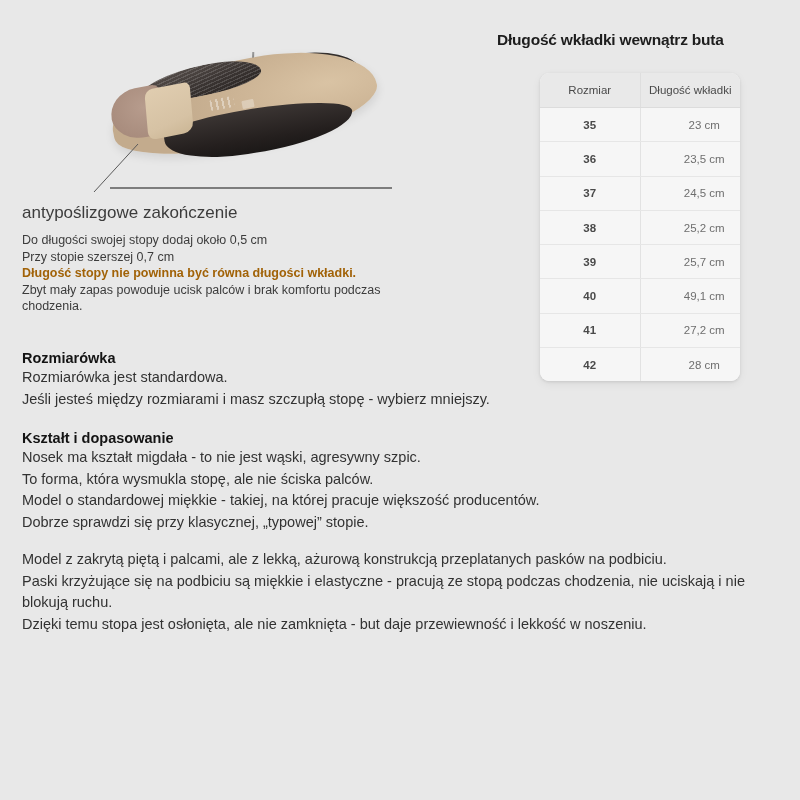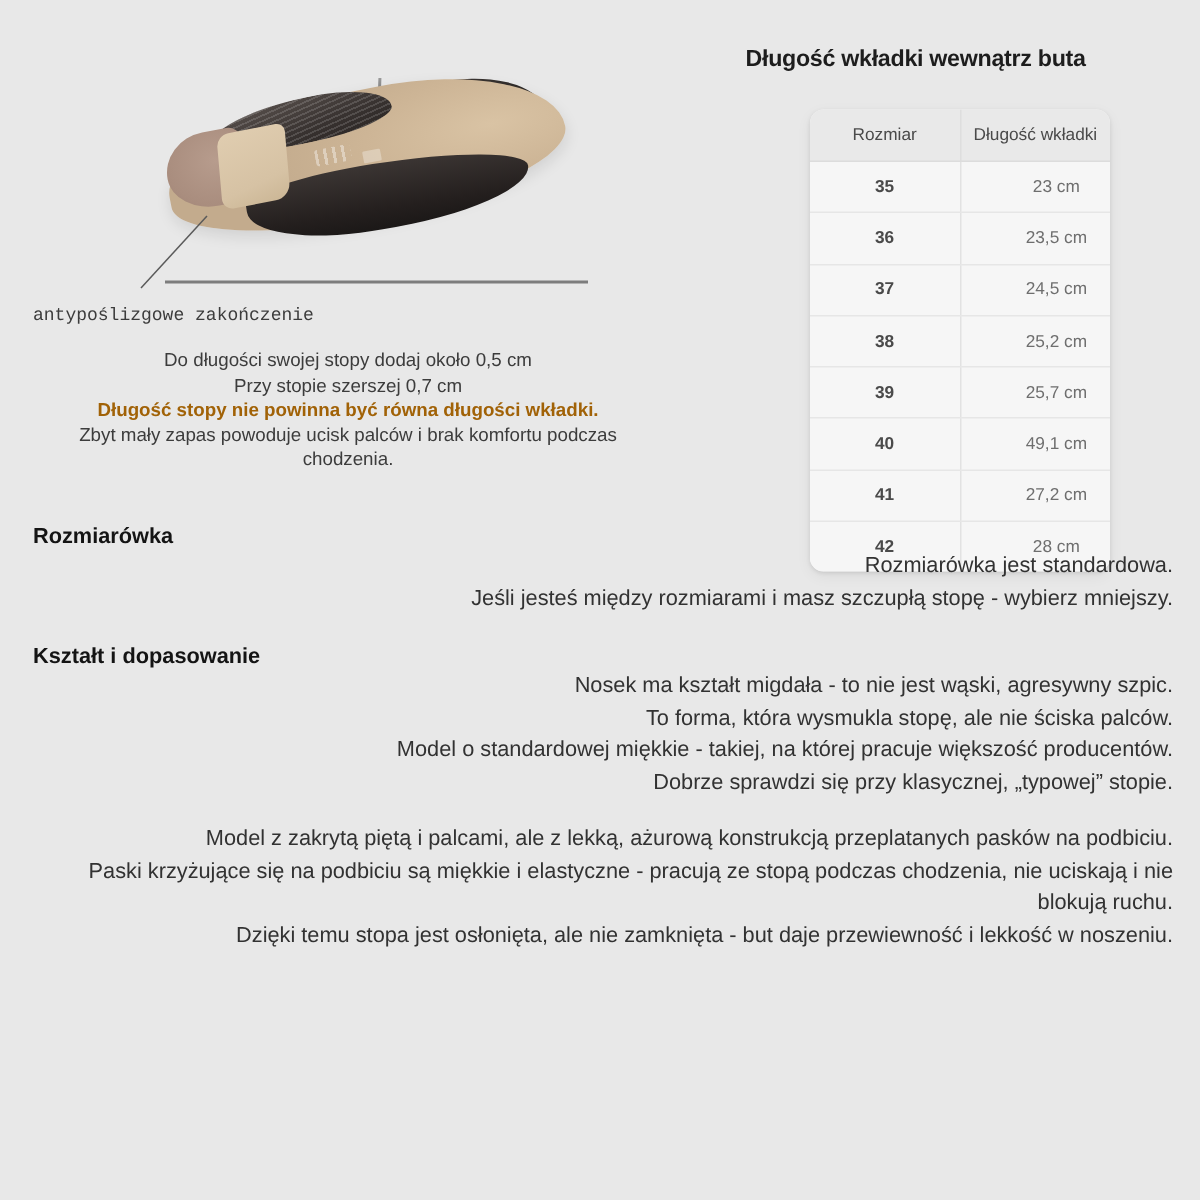--- a/index.html
+++ b/index.html
@@ -208,55 +208,52 @@
     width: 282px;
     height: 2px;
     background: #7d7d7d;
   }
 
   
   .caption {
     position: absolute;
     left: 22px;
     top: 203px;
-    font-size: 12px;
+    font-size: 17px;
     color: #3c3c3c;
     white-space: nowrap;
-    font-family: Liberation Mono, monospace;
   }
 
   .note-block {
     position: absolute;
     left: 22px;
     top: 232px;
     width: 420px;
     font-size: 12.5px;
     line-height: 16.5px;
     color: #3c3c3c;
-    text-align: center;
   }
   .note-block .strong { font-weight: bold; color: #a16207; }
 
   .section {
     position: absolute;
     left: 22px;
     width: 760px;
   }
   .section h3 {
     margin: 0 0 1px 0;
     font-size: 14.5px;
     font-weight: bold;
     color: #141414;
   }
   .section p {
     margin: 0;
     font-size: 14.5px;
     line-height: 21.5px;
     color: #323232;
-    text-align: right;
   }
   #section-sizing { top: 350px; }
   #section-shape  { top: 430px; }
   #section-build  { top: 549px; }
 </style>
 </head>
 <body>
 
 <div class="table-title">Długość wkładki wewnątrz buta</div>
 

